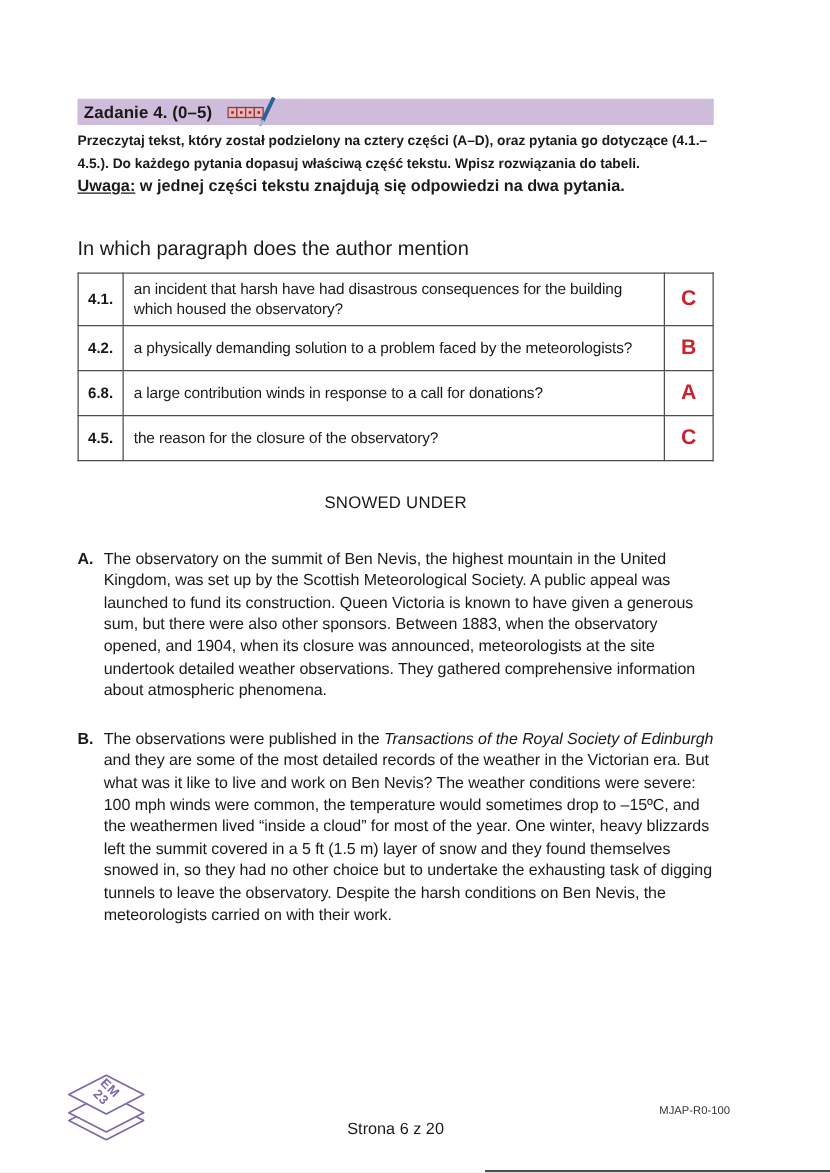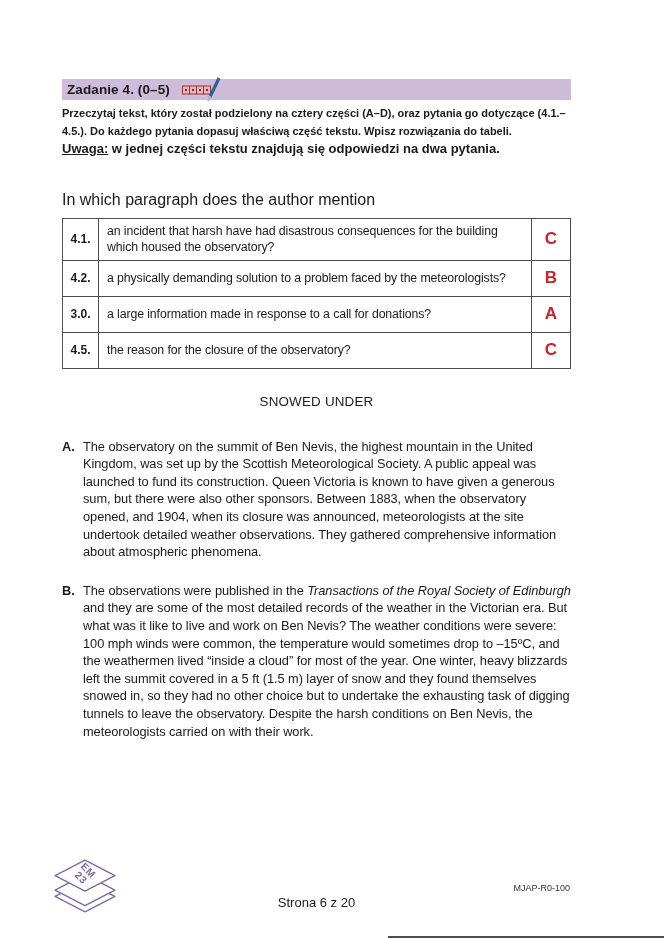--- a/index.html
+++ b/index.html
@@ -47,21 +47,21 @@
   .para.b{margin-top:21px;}
   .para-label{flex:none;width:21px;font-weight:bold;}
   .para-body{flex:1;}
   .para-body em{font-style:italic;}
 
   
   .logo{position:absolute;left:53px;top:856px;width:64px;height:60px;}
   .logo polygon{fill:#ffffff;stroke:var(--logo-purple,#7e68a8);stroke-width:1.3;stroke-linejoin:round;}
   .logo text{fill:var(--logo-purple,#7e68a8);font-family:"Liberation Sans",sans-serif;font-weight:bold;font-size:10px;letter-spacing:.5px;}
   .page-num{position:absolute;left:62px;top:895px;width:509px;text-align:center;font-size:13px;}
-  .doc-code{position:absolute;right:94px;top:883px;font-size:9px;color:#333;}
+  .doc-code{position:absolute;right:80px;top:883px;font-size:9px;color:#333;}
   .edge-line{position:absolute;left:388px;bottom:0;width:276px;height:2px;background:#4f4f4f;}
 
   
   .bar-icon rect.sq{fill:#efb3b5;stroke:#8c3b42;stroke-width:1;}
   .bar-icon rect.dot{fill:#7a2e35;}
 </style>
 </head>
 <body>
 
 <div class="page" style="--header-bg: #cebcda; --answer-red: #c8232e; --logo-purple: #7e68a8;">
@@ -97,22 +97,22 @@
   </tr>
 
   <tr>
     <td class="num">4.2.</td>
     <td class="q">a physically demanding solution to a problem faced by the meteorologists?</td>
     <td class="ans">B</td>
   </tr>
 
 
   <tr>
-    <td class="num">3.0.</td>
-    <td class="q">a large information made in response to a call for donations?</td>
+    <td class="num">6.8.</td>
+    <td class="q">a large contribution winds in response to a call for donations?</td>
     <td class="ans">A</td>
   </tr>
 
   <tr>
     <td class="num">4.5.</td>
     <td class="q">the reason for the closure of the observatory?</td>
     <td class="ans">C</td>
   </tr>
 </tbody>
     </table>

